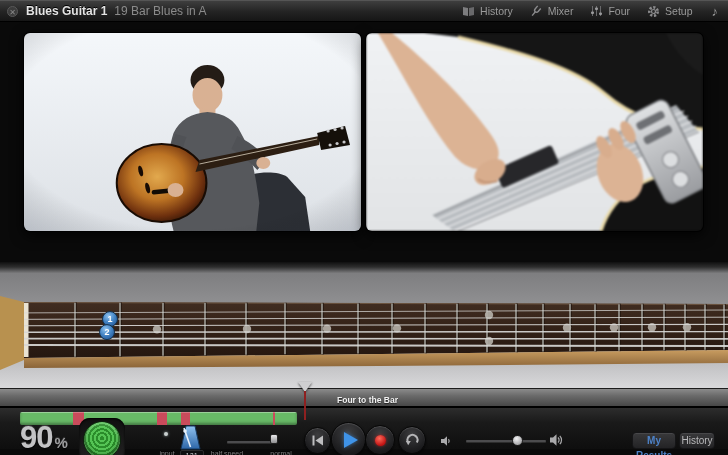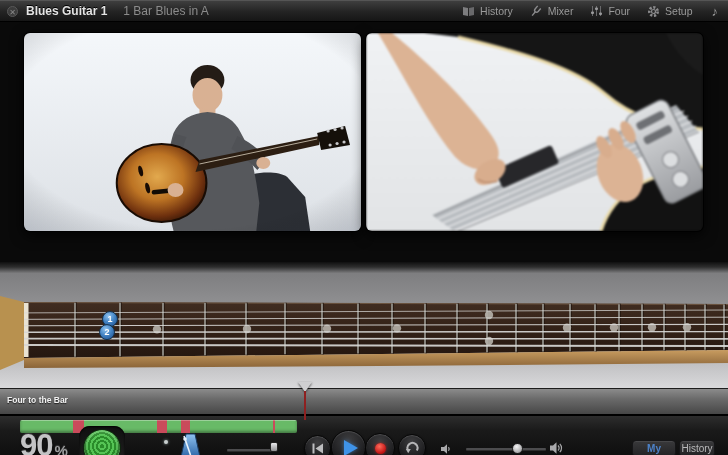--- a/index.html
+++ b/index.html
@@ -6,21 +6,21 @@
   .app{position:relative;width:728px;height:455px;overflow:hidden;background:#0a0a0a;
        font-family:"Liberation Sans",sans-serif;-webkit-font-smoothing:antialiased;}
 
   
   .titlebar{position:relative;height:22px;background:linear-gradient(#3e3e3e,#232323 55%,#161616);
             border-top:1px solid #555;border-bottom:1px solid #000;box-sizing:border-box;
             display:flex;align-items:center;}
   .close-btn{width:11px;height:11px;margin:0 8px 0 7px;border-radius:50%;background:#3c3c3c;
              color:#8a8a8a;font-size:8px;line-height:11px;text-align:center;border:1px solid #585858;
              box-sizing:border-box;cursor:default;}
-  .lesson-title{color:#e4e4e4;font-weight:bold;font-size:12px;margin-right:16px;text-shadow:0 -1px 0 #000;}
+  .lesson-title{color:#e4e4e4;font-weight:bold;font-size:12px;margin-right:7px;text-shadow:0 -1px 0 #000;}
   .lesson-subtitle{color:#8b8b8b;font-size:12px;}
   .tb-menu{margin-left:auto;display:flex;align-items:center;gap:17px;padding-right:10px;}
   .tb-item{display:flex;align-items:center;gap:5px;color:#9a9a9a;font-size:10.5px;cursor:default;}
   .tb-item svg{display:block;}
   .music-note{color:#9a9a9a;font-size:13px;margin-left:2px;}
 
   
   .video-section{position:relative;height:240px;background:#0a0a0a;}
   .vid{position:absolute;top:11px;height:198px;border-radius:6px;overflow:hidden;
        box-shadow:0 4px 14px rgba(0,0,0,.9), 0 0 0 1px #000;}
@@ -28,23 +28,23 @@
   .vid.right{left:366px;width:337px;}
   .vid svg{display:block;filter:blur(0.6px);}
   .vid.right svg{filter:blur(1.2px);}
 
   
   .stage{position:relative;height:126px;
          background:linear-gradient(180deg,#101010 0%,#2e2e2e 4%,#7e7e80 9%,#8d8d8f 30%,#a8a8aa 62%,#cacacc 88%,#d9d9db 100%);}
   .stage svg{display:block;}
 
   
-  .timeline-strip{position:relative;height:27px;background:linear-gradient(#8b8b8b,#6a6a6a 40%,#474747);
+  .timeline-strip{position:relative;height:19px;background:linear-gradient(#8b8b8b,#6a6a6a 40%,#474747);
                   border-top:1px solid #1c1c1c;border-bottom:1px solid #000;box-sizing:border-box;
-                  padding-left:7px;}
+                  text-align:center;padding-left:7px;}
   .section-label{color:#f2f2f2;font-size:8.5px;font-weight:bold;line-height:12px;text-shadow:0 1px 1px #222;}
 
   
   .playhead{position:absolute;left:297px;top:382px;width:17px;height:40px;z-index:30;}
   .playhead .tri{position:absolute;left:1px;top:0;width:0;height:0;
                  border-left:7px solid transparent;border-right:7px solid transparent;
                  border-top:10px solid #cfcfd1;filter:drop-shadow(0 1px 1px rgba(0,0,0,.6));}
   .playhead .line{position:absolute;left:7px;top:9px;width:2px;height:29px;background:#8e2020;}
 
   
@@ -106,21 +106,21 @@
   .btn-history{left:679px;width:36px;color:#b9b9bb;}
 </style>
 </head>
 <body>
 
 <div class="app">
 
   <header class="titlebar">
     <div class="close-btn">✕</div>
     <span class="lesson-title">Blues Guitar 1</span>
-    <span class="lesson-subtitle">1 Bar Blues in A</span>
+    <span class="lesson-subtitle">19 Bar Blues in A</span>
     <nav class="tb-menu">
       <span class="tb-item">
         <svg width="13" height="11" viewBox="0 0 13 11">
           <path d="M1 1 L6 2 L6 10 L1 9 Z" fill="#7d7d7f"></path>
             <path d="M12 1 L7 2 L7 10 L12 9 Z" fill="#69696b"></path>
         </svg>
         <span>History</span>
       </span>
       <span class="tb-item">
         <svg width="13" height="13" viewBox="0 0 13 13">

